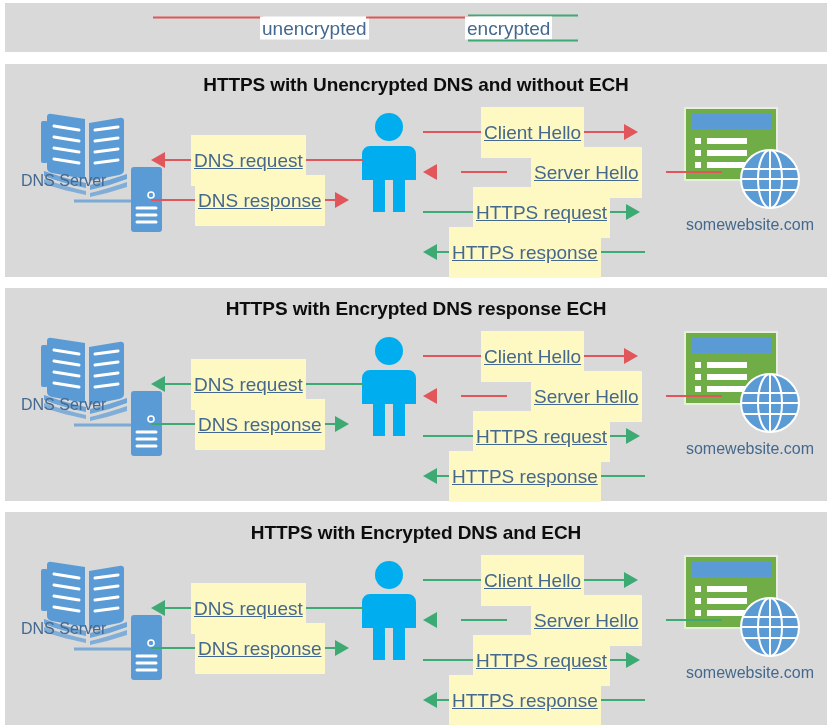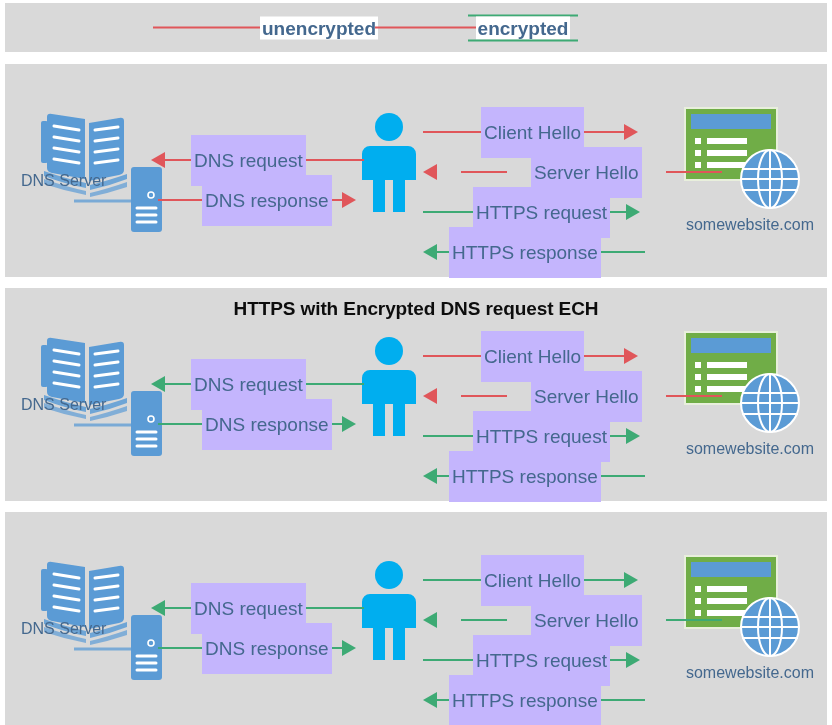--- a/index.html
+++ b/index.html
@@ -7,21 +7,21 @@
 
   .stage{position:relative;width:832px;height:725px;background:#ffffff;}
 
   .panel{position:absolute;left:5px;width:822px;background:#d9d9d9;}
   #legend-panel{top:3px;height:49px;}
   #panel-1{top:64px;height:213px;}
   #panel-2{top:288px;height:213px;}
   #panel-3{top:512px;height:213px;}
 
   
-  .legend-item{position:absolute;top:50%;transform:translateY(-50%);display:flex;align-items:center;font-weight:bold;}
+  .legend-item{position:absolute;top:50%;transform:translateY(-50%);display:flex;align-items:flex-start;}
   .legend-line{width:110px;height:2px;}
   .legend-text{background:#ffffff;color:#44688E;font-size:19px;line-height:21px;padding:1px 2px;margin:0 -3px;}
   #legend-unencrypted{left:148px;}
   #legend-encrypted{left:463px;flex-direction:column;}
 
   
   .panel-title{position:absolute;top:10px;left:0;width:822px;text-align:center;
     font-size:19px;font-weight:bold;color:#0d0d0d;letter-spacing:-.1px;}
 
   
@@ -31,28 +31,28 @@
   
   .person{position:absolute;left:353px;top:48px;width:62px;height:100px;}
 
   
   .website{position:absolute;left:678px;top:42px;width:122px;height:105px;}
   .web-caption{position:absolute;left:655px;top:152px;width:180px;text-align:center;font-size:16px;color:#44688E;white-space:nowrap;}
 
   
   .flow{position:absolute;display:flex;align-items:center;height:26px;}
   .flow .seg{height:2px;flex:0 0 auto;}
-  .flow .lbl{background:#c4b5fd;color:#44688E;font-size:19px;line-height:23px;padding:14px 3px;white-space:nowrap;z-index:2;}
+  .flow .lbl{background:#fef9c3;color:#44688E;font-size:19px;line-height:23px;padding:14px 3px;white-space:nowrap;z-index:2;text-decoration:underline;}
   .head{width:0;height:0;border-top:8px solid transparent;border-bottom:8px solid transparent;flex:0 0 auto;}
   .head.left{border-right-width:14px;border-right-style:solid;}
   .head.right{border-left-width:14px;border-left-style:solid;}
 
   
   .flow.l1{left:146px;top:83px;}
-  .flow.l2{left:153px;top:123px;text-align:right;}
+  .flow.l2{left:146px;top:123px;text-align:right;}
   
   .flow.r1{left:418px;top:55px;}
   .flow.r2{left:418px;top:95px;gap:24px;}
   .flow.r3{left:418px;top:135px;}
   .flow.r4{left:418px;top:175px;}
 
   
   svg{display:block;}
 </style>
 </head>
@@ -67,20 +67,21 @@
       <span class="legend-line" style="background: rgb(224, 86, 90);"></span>
     </div>
     <div class="legend-item" id="legend-encrypted">
       <span class="legend-line" style="background: rgb(61, 170, 116);"></span>
       <span class="legend-text">encrypted</span>
       <span class="legend-line" style="background: rgb(61, 170, 116);"></span>
     </div>
   </div>
 
   <div class="panel" id="panel-1">
+      <div class="panel-title">HTTPS with Unencrypted DNS and without ECH</div>
       <div class="dns-group">
   <svg width="135" height="130" viewBox="0 0 135 130">
     <g fill="#5B9BD5">
 
       <rect x="14" y="12" width="7" height="42" rx="2"></rect>
       <rect x="86" y="20" width="7" height="38" rx="2"></rect>
 
       <path d="M20 8 Q20 4 25 5 L58 10 L58 70 L25 64 Q20 63 20 59 Z"></path>
 
       <path d="M97 12 Q97 8 92 9 L62 14 L62 72 L92 66 Q97 65 97 61 Z"></path>
@@ -176,21 +177,21 @@
         <span class="head right" style="border-left-color:#3daa74"></span>
       </div>
       <div class="flow r4">
         <span class="head left" style="border-right-color:#3daa74"></span>
         <span class="seg" style="width:12px;background:#3daa74"></span>
         <span class="lbl">HTTPS response</span>
         <span class="seg" style="width:44px;background:#3daa74"></span>
       </div>
     </div>
   <div class="panel" id="panel-2">
-      <div class="panel-title">HTTPS with Encrypted DNS request ECH</div>
+      <div class="panel-title">HTTPS with Encrypted DNS response ECH</div>
       <div class="dns-group">
   <svg width="135" height="130" viewBox="0 0 135 130">
     <g fill="#5B9BD5">
 
       <rect x="14" y="12" width="7" height="42" rx="2"></rect>
       <rect x="86" y="20" width="7" height="38" rx="2"></rect>
 
       <path d="M20 8 Q20 4 25 5 L58 10 L58 70 L25 64 Q20 63 20 59 Z"></path>
 
       <path d="M97 12 Q97 8 92 9 L62 14 L62 72 L92 66 Q97 65 97 61 Z"></path>
@@ -286,20 +287,21 @@
         <span class="head right" style="border-left-color:#3daa74"></span>
       </div>
       <div class="flow r4">
         <span class="head left" style="border-right-color:#3daa74"></span>
         <span class="seg" style="width:12px;background:#3daa74"></span>
         <span class="lbl">HTTPS response</span>
         <span class="seg" style="width:44px;background:#3daa74"></span>
       </div>
     </div>
   <div class="panel" id="panel-3">
+      <div class="panel-title">HTTPS with Encrypted DNS and ECH</div>
       <div class="dns-group">
   <svg width="135" height="130" viewBox="0 0 135 130">
     <g fill="#5B9BD5">
 
       <rect x="14" y="12" width="7" height="42" rx="2"></rect>
       <rect x="86" y="20" width="7" height="38" rx="2"></rect>
 
       <path d="M20 8 Q20 4 25 5 L58 10 L58 70 L25 64 Q20 63 20 59 Z"></path>
 
       <path d="M97 12 Q97 8 92 9 L62 14 L62 72 L92 66 Q97 65 97 61 Z"></path>

